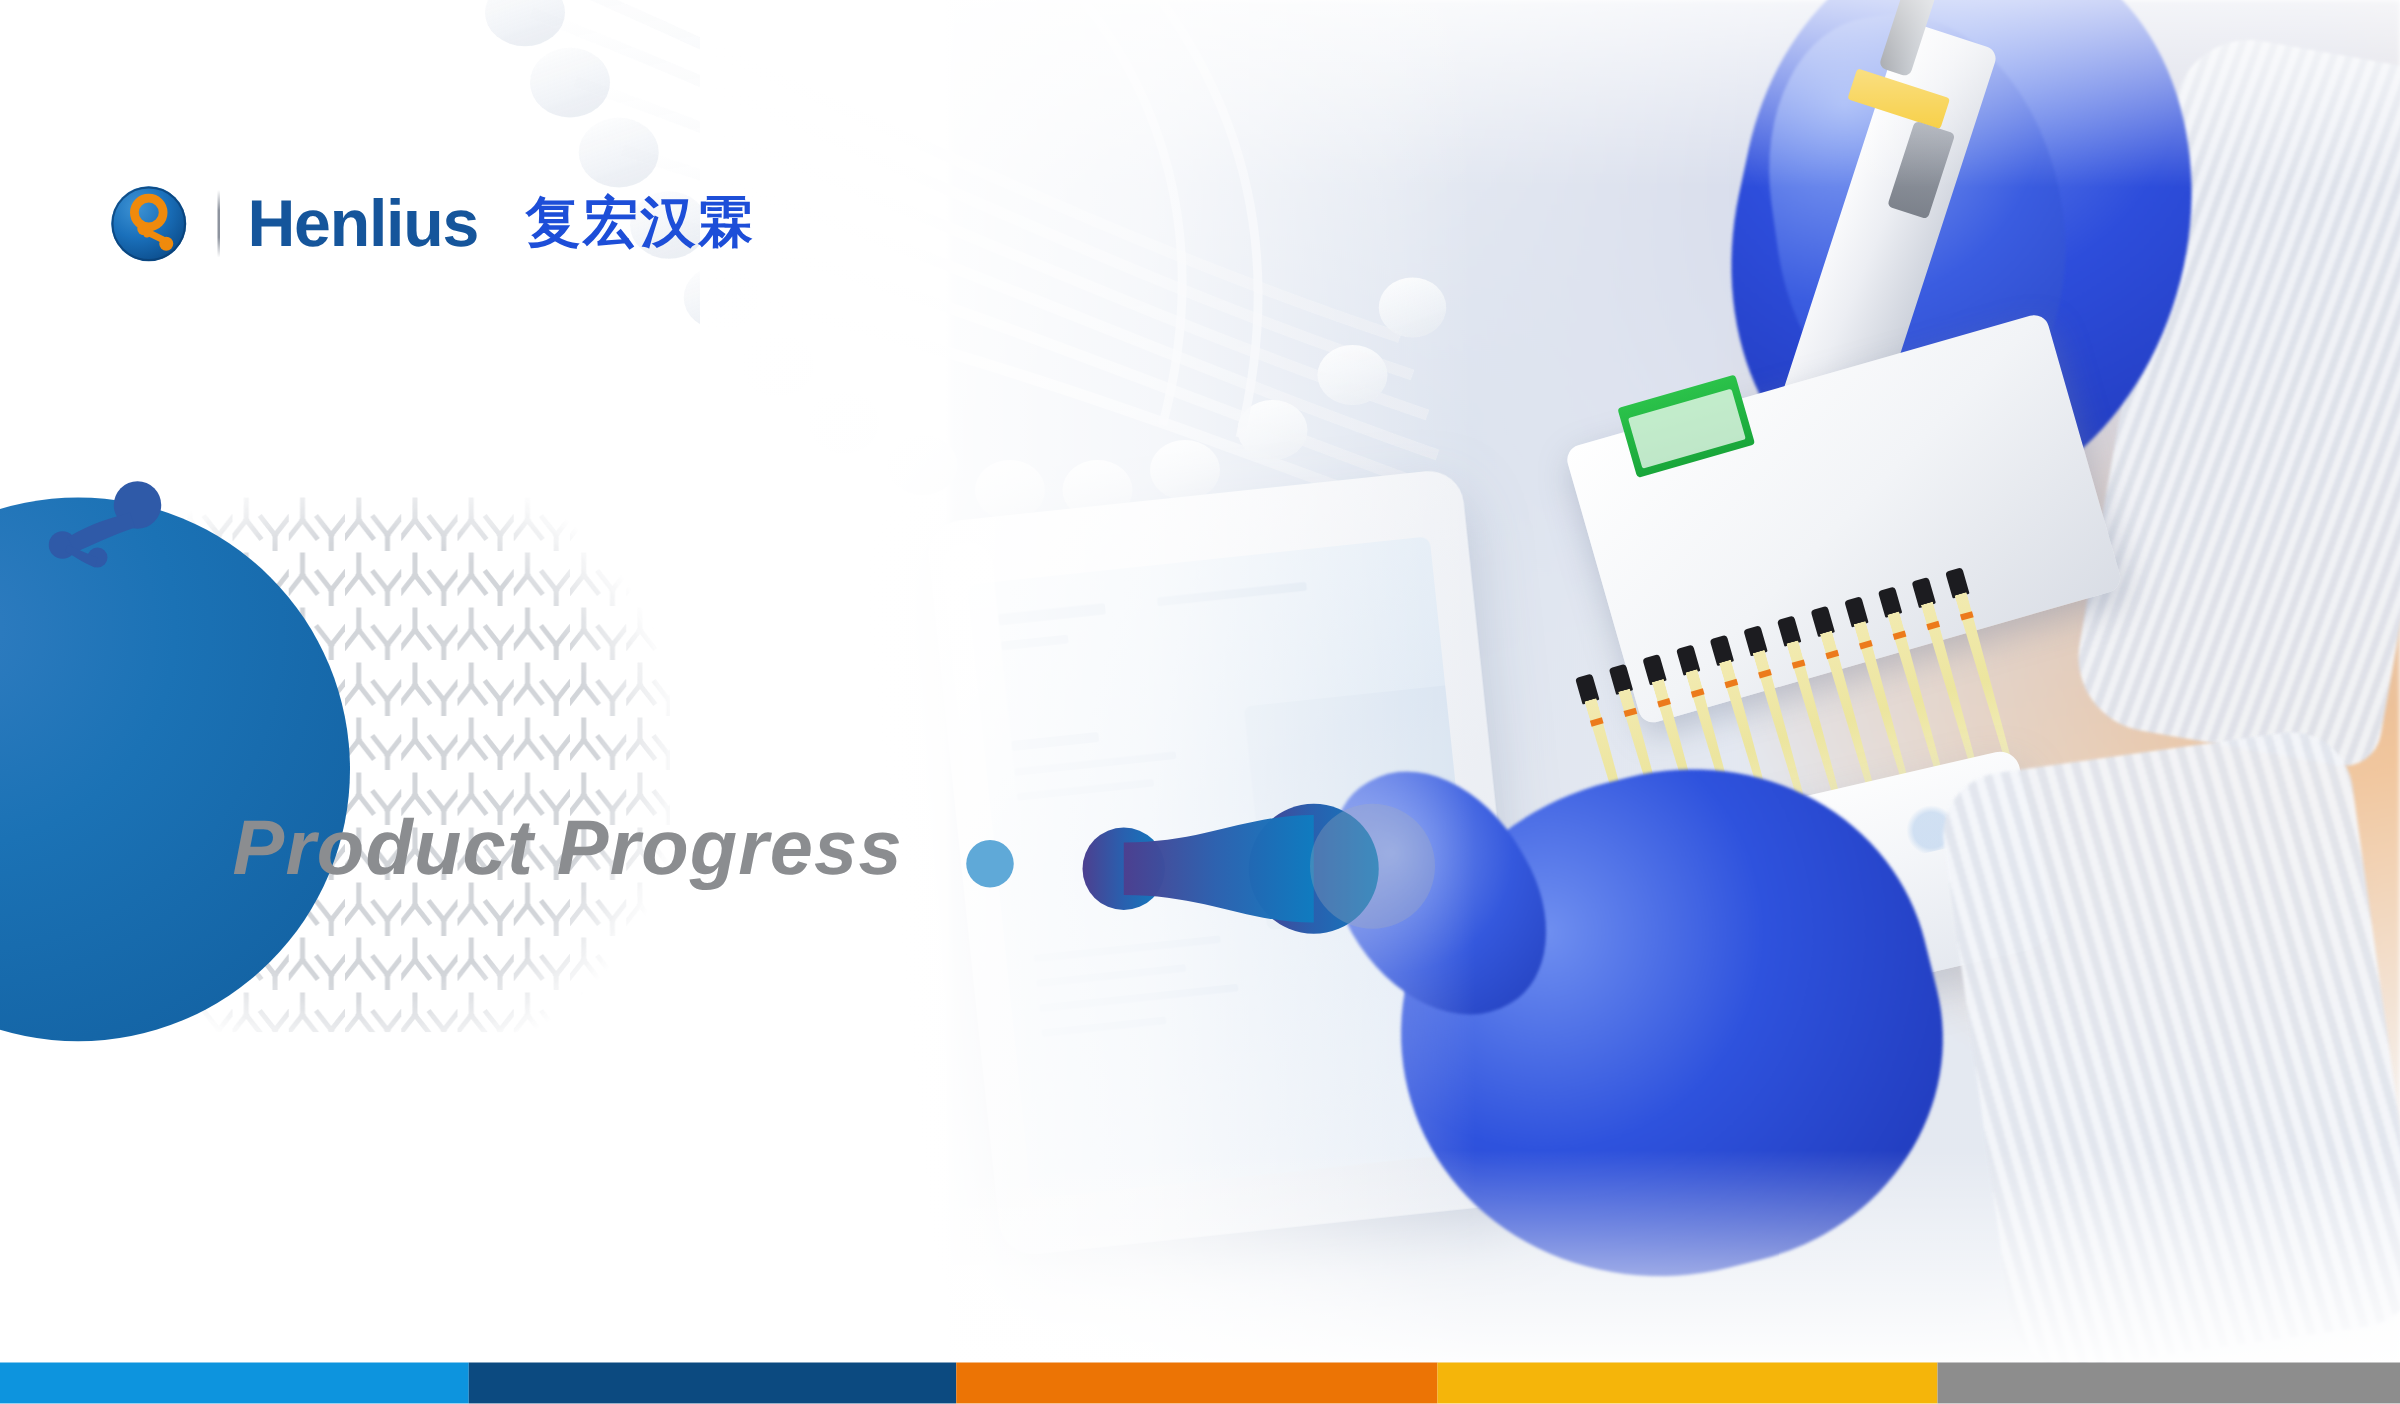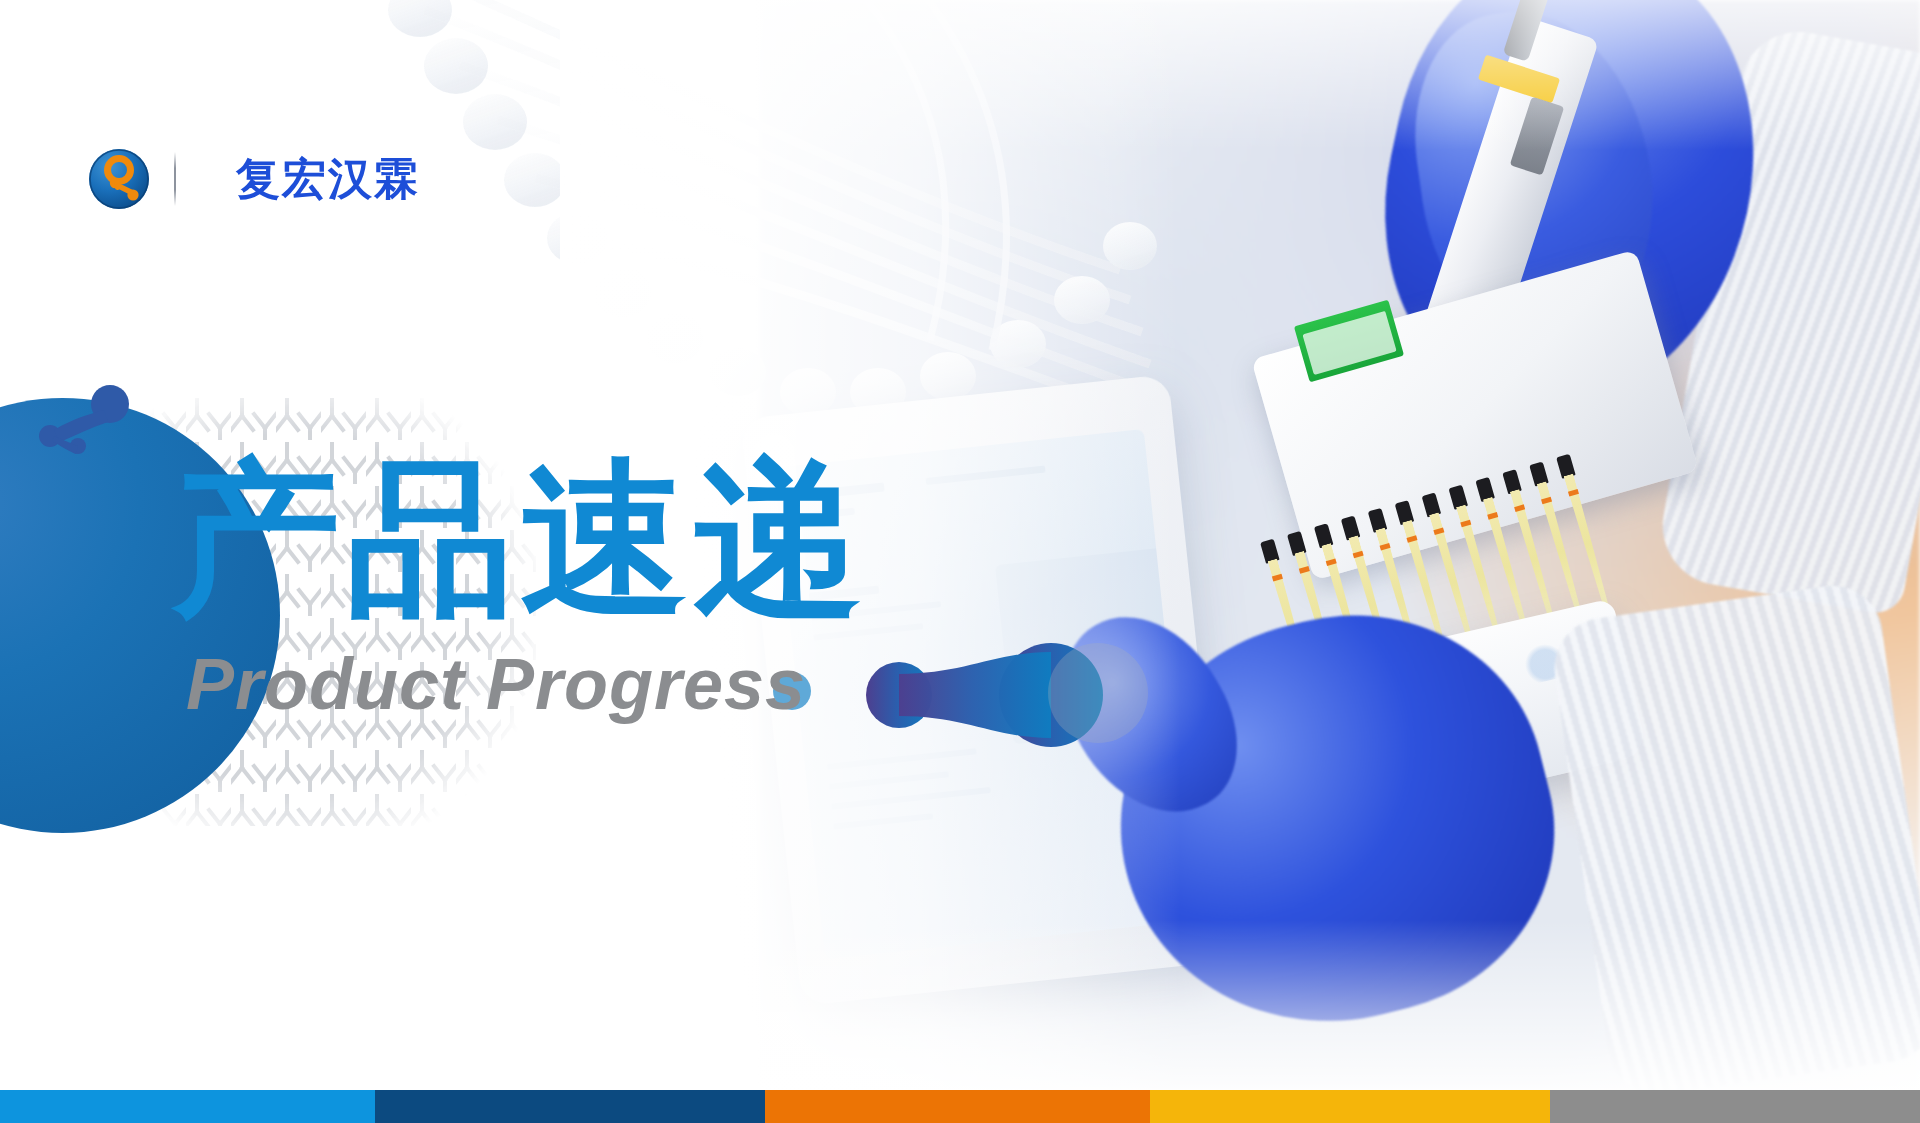--- a/index.html
+++ b/index.html
@@ -203,21 +203,21 @@
 
   
   .title-cn{
     position:absolute;left:172px;top:455px;
     font-size:168px;font-weight:bold;color:#1089d3;line-height:1;
     letter-spacing:6px;white-space:nowrap;
     font-family:"DejaVu Sans","Liberation Sans",sans-serif;
   }
   .title-en{
     position:absolute;left:186px;top:648px;
-    font-size:72px;font-weight:bold;font-style:italic;color:#8b8d90;
+    font-size:62px;font-weight:bold;font-style:italic;color:#8b8d90;
     line-height:1;white-space:nowrap;letter-spacing:1px;
     font-family:"Liberation Sans","DejaVu Sans",sans-serif;
   }
 
   
   .footer{position:absolute;left:0;bottom:0;width:1920px;height:33px;display:flex;}
   .footer span{display:block;height:100%;}
 </style>
 </head>
 <body>
@@ -425,24 +425,24 @@
       <circle cx="31" cy="31" r="29" fill="none" stroke="#0a3f74" stroke-width="1.6" opacity=".75"></circle>
       <g fill="#f08a0c">
         <circle cx="31" cy="22" r="11.5" fill="none" stroke="#f08a0c" stroke-width="7"></circle>
         <circle cx="27" cy="35" r="5.2"></circle>
         <circle cx="45" cy="47" r="5.6"></circle>
         <rect x="26.5" y="31" width="5.4" height="11" rx="2.4" transform="rotate(-6 29 36)"></rect>
         <rect x="27" y="38" width="19" height="5.4" rx="2.6" transform="rotate(26 36 41)"></rect>
       </g>
     </svg>
     <div class="logo-divider"></div>
+    <div class="logo-en">Henlius</div>
     <div class="logo-cn">复宏汉霖</div>
   </div>
 
-  <div class="title-cn">产品速递</div>
   <div class="title-en">Product Progress</div>
 
   <div class="footer">
     <span style="background: rgb(13, 148, 222); width: 375px;"></span>
     <span style="background: rgb(12, 74, 128); width: 390px;"></span>
     <span style="background: rgb(236, 116, 5); width: 385px;"></span>
     <span style="background: rgb(245, 181, 10); width: 400px;"></span>
     <span style="background: rgb(141, 141, 141); width: 370px;"></span>
   </div>
 

